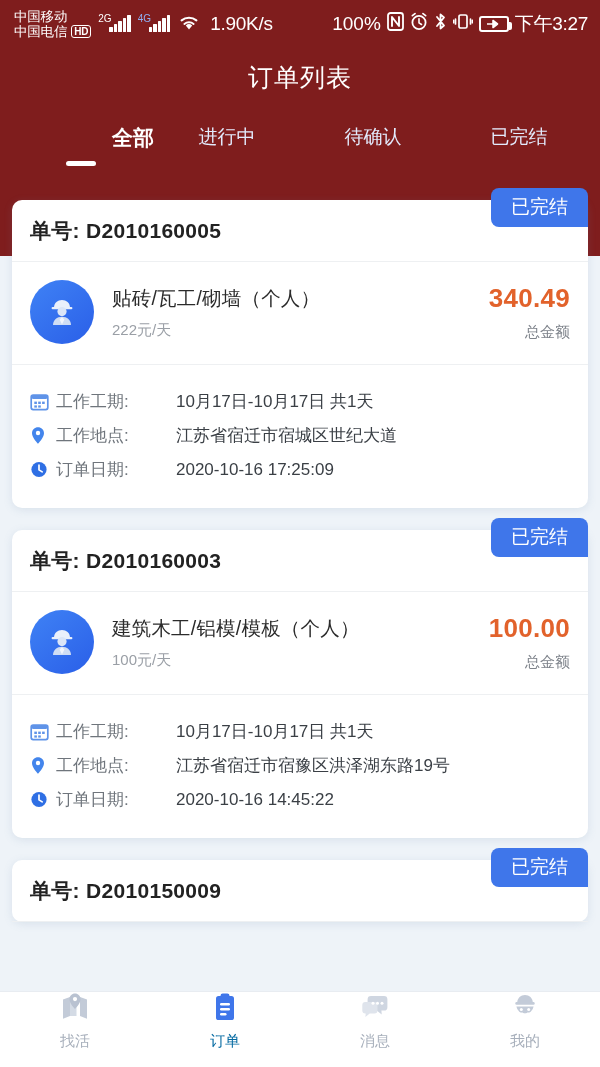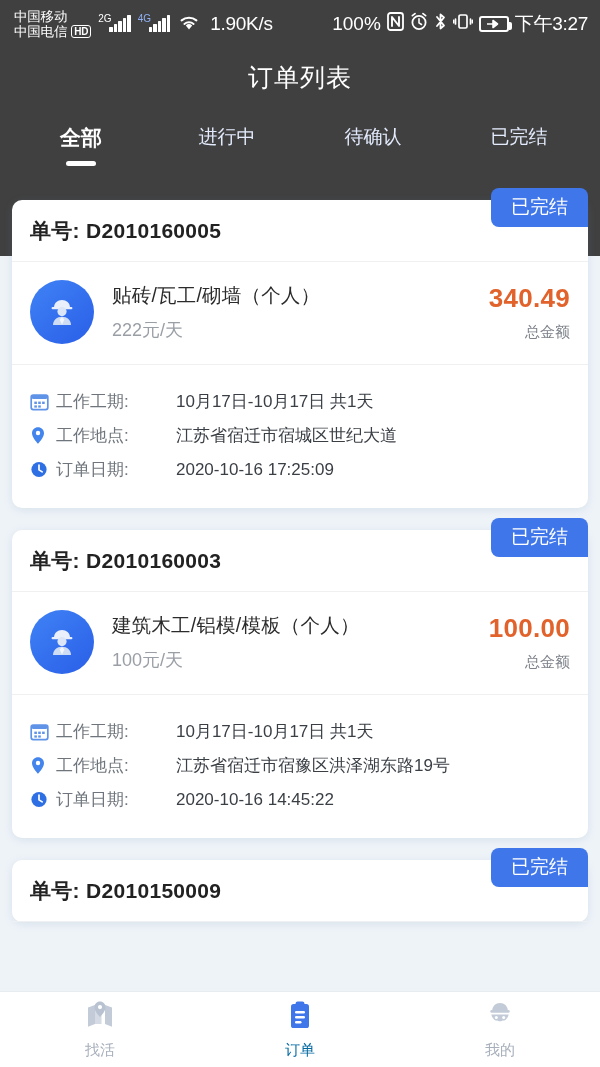--- a/index.html
+++ b/index.html
@@ -6,21 +6,21 @@
   html, body {
     width:600px; height:1067px;
     font-family:"Liberation Sans","DejaVu Sans",sans-serif;
     overflow:hidden;
   }
   body { background:#eef3f8; position:relative; }
 
   
   .header-blue {
     position:absolute; top:0; left:0; right:0; height:256px;
-    background:#404040;
+    background:#7f1d1d;
   }
   .statusbar {
     height:47px; display:flex; align-items:center;
     padding:0 12px 0 14px; color:#fff; gap:7px;
   }
   .carrier { font-size:13.5px; line-height:15px; letter-spacing:-.2px; }
   .carrier .r2 { display:flex; align-items:center; gap:4px; }
   .hd-badge {
     border:1.6px solid #fff; border-radius:3px; font-size:10px;
     font-weight:bold; padding:0px 2px; line-height:11px;
@@ -50,21 +50,21 @@
     text-align:center; color:#fff; font-size:25px; font-weight:400;
     margin-top:14px; letter-spacing:1px;
   }
   .tabs {
     display:flex; margin-top:30px; padding:0 8px;
   }
   .tab {
     flex:1; text-align:center; color:#e3ebfd; font-size:19px;
     position:relative; padding-bottom:14px; cursor:pointer;
   }
-  .tab.active { color:#fff; font-weight:bold; font-size:21px; }
+  .tab.active { color:#fff; font-weight:bold; font-size:21px;text-align:right; }
   .tab.active .bar {
     position:absolute; bottom:0; left:50%; transform:translateX(-50%);
     width:30px; height:5px; background:#fff; border-radius:3px;
   }
 
   
   .scroll {
     position:absolute; top:200px; left:0; right:0; bottom:76px;
     padding:0 12px;
   }
@@ -84,39 +84,39 @@
     line-height:22px;
   }
   .job-row { display:flex; align-items:center; padding:18px 18px 20px; }
   .avatar {
     width:64px; height:64px; border-radius:50%; flex:none;
     background:linear-gradient(140deg,#3f82f5 0%,#2a5fe8 100%);
     display:flex; align-items:center; justify-content:center;
   }
   .job-mid { margin-left:18px; flex:1; }
   .job-name { font-size:19.5px; color:#2b2b2b; letter-spacing:.2px; }
-  .job-rate { font-size:18px; color:#9a9fa6; margin-top:9px; }
+  .job-rate { font-size:15px; color:#9a9fa6; margin-top:9px; }
   .job-right { text-align:right; flex:none; }
   .price { font-size:26px; font-weight:bold; color:#e2622b; letter-spacing:.3px; }
   .price-lbl { font-size:15px; color:#7d828a; margin-top:9px; }
 
   .meta { border-top:1px solid #eef0f2; padding:14px 18px 16px; }
   .meta-row { display:flex; align-items:center; margin:11px 0; }
   .meta-ico { width:26px; flex:none; display:flex; align-items:center; }
   .meta-lbl { font-size:17px; color:#6f757c; width:120px; flex:none; }
   .meta-val { font-size:17px; color:#3a3f45; }
 
   .card.partial { margin-bottom:0; }
   .card.partial .card-head { height:62px;align-items:center; }
 
   
   .bottomnav {
     position:absolute; bottom:0; left:0; right:0; height:76px;
     background:#fff; border-top:1px solid #e8ecf1;
-    display:flex; align-items:center;font-family:Liberation Mono, monospace;
+    display:flex; 
   }
   .navitem {
     flex:1; display:flex; flex-direction:column; align-items:center;
     gap:6px; cursor:pointer;
   }
   .navitem .lbl { font-size:15px; color:#a7afbb; }
   .navitem.active .lbl { color:#0369a1; }
 </style>
 </head>
 <body>
@@ -369,20 +369,32 @@
           <rect x="10" y="11" width="10" height="2.4" rx="1.2" fill="#fff"></rect>
           <rect x="10" y="16" width="10" height="2.4" rx="1.2" fill="#fff"></rect>
           <rect x="10" y="21" width="6.5" height="2.4" rx="1.2" fill="#fff"></rect>
         </svg>
     </span>
     <span class="lbl">订单</span>
   </div>
   <div class="navitem">
     <span>
       <svg width="30" height="30" viewBox="0 0 30 30">
+          <path d="M11 4h13a3.4 3.4 0 0 1 3.4 3.4v7.8A3.4 3.4 0 0 1 24 18.6h-2.6l.3 4-5-4H11a3.4 3.4 0 0 1-3.4-3.4V7.4A3.4 3.4 0 0 1 11 4z" fill="#cfd6e1"></path>
+          <path d="M6.3 10h8.2a3 3 0 0 1 3 3v5.6a3 3 0 0 1-3 3h-4.8l-4.3 3.4.3-3.4h-.4a3 3 0 0 1-3-3V13a3 3 0 0 1 3-3z" fill="#dfe4ec"></path>
+          <circle cx="13" cy="11.2" r="1.5" fill="#fff"></circle>
+          <circle cx="17.5" cy="11.2" r="1.5" fill="#fff"></circle>
+          <circle cx="22" cy="11.2" r="1.5" fill="#fff"></circle>
+        </svg>
+    </span>
+    <span class="lbl">消息</span>
+  </div>
+  <div class="navitem">
+    <span>
+      <svg width="30" height="30" viewBox="0 0 30 30">
           <path d="M15 3c-4.3 0-7.6 3.2-7.8 7.3h15.6C22.6 6.2 19.3 3 15 3z" fill="#c3cbd8"></path>
           <rect x="5.3" y="10.1" width="19.4" height="2.6" rx="1.3" fill="#c3cbd8"></rect>
           <path d="M6.4 14.4a8.7 8.7 0 0 0 17.2 0z" fill="#c3cbd8"></path>
           <circle cx="11.3" cy="17.5" r="1.5" fill="#fff"></circle>
           <circle cx="18.7" cy="17.5" r="1.5" fill="#fff"></circle>
           <path d="M12 21.3c1 1.4 4.9 1.4 6 0" stroke="#fff" stroke-width="1.8" fill="none" stroke-linecap="round"></path>
         </svg>
     </span>
     <span class="lbl">我的</span>
   </div>

